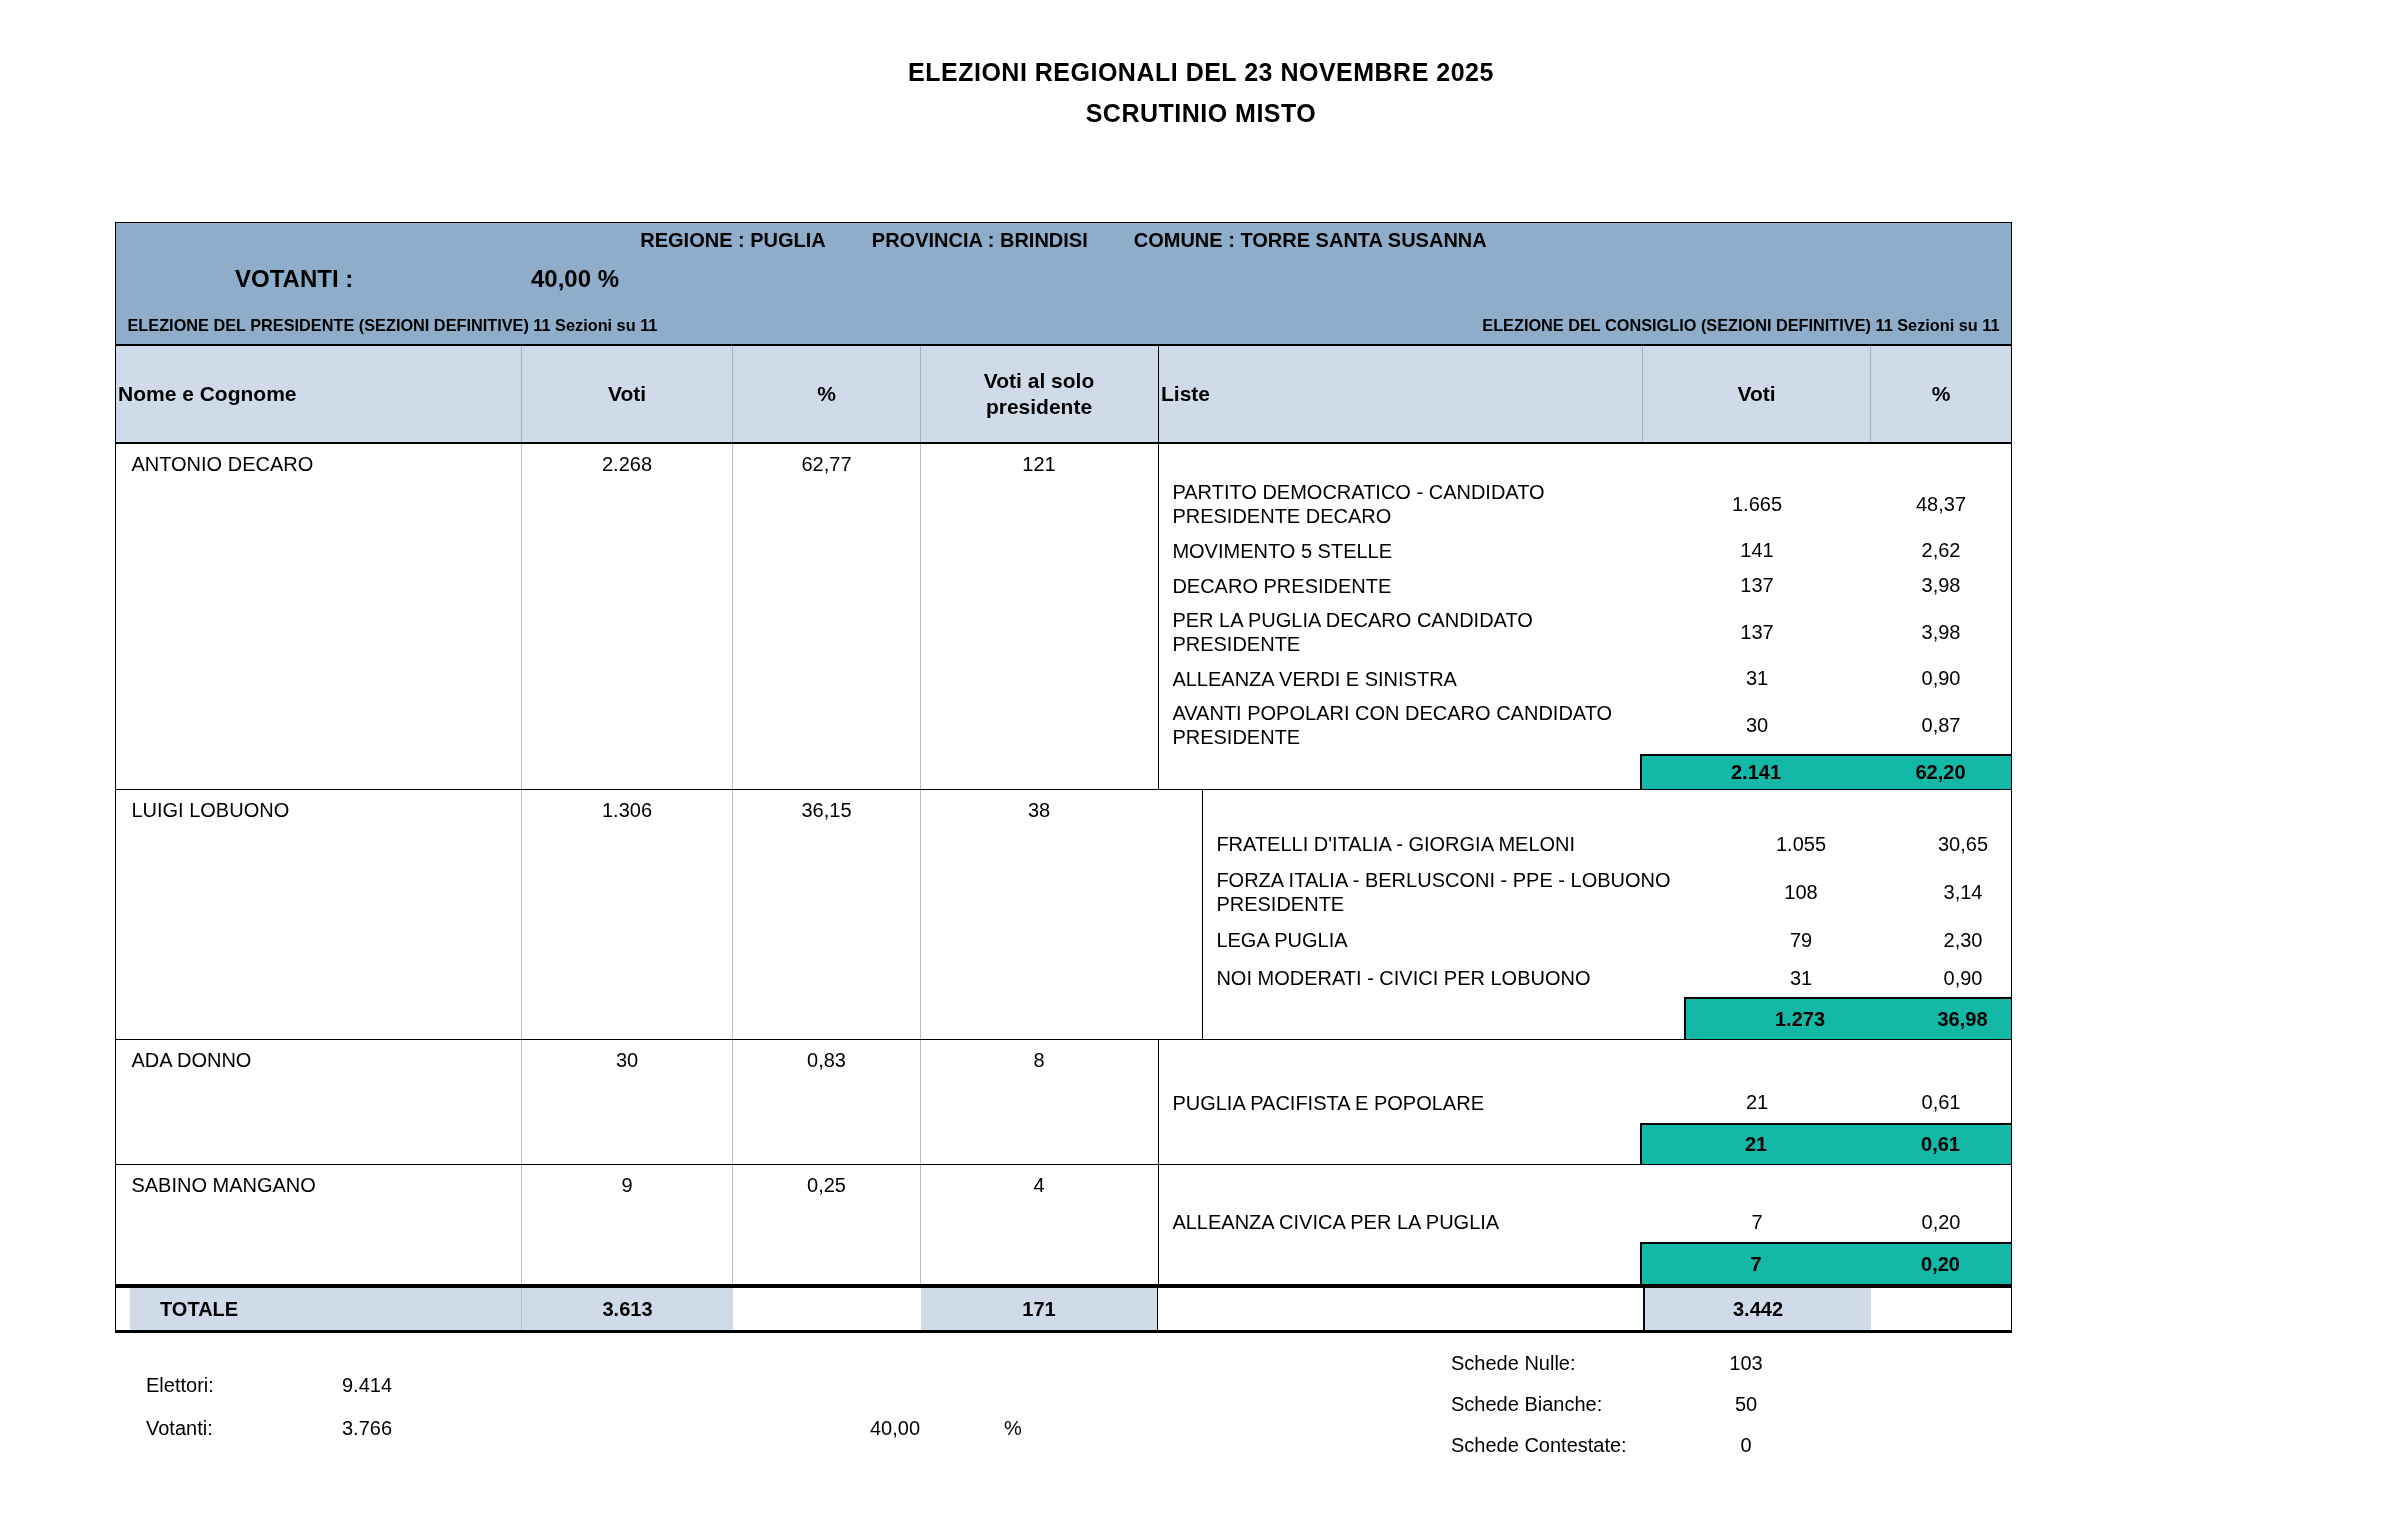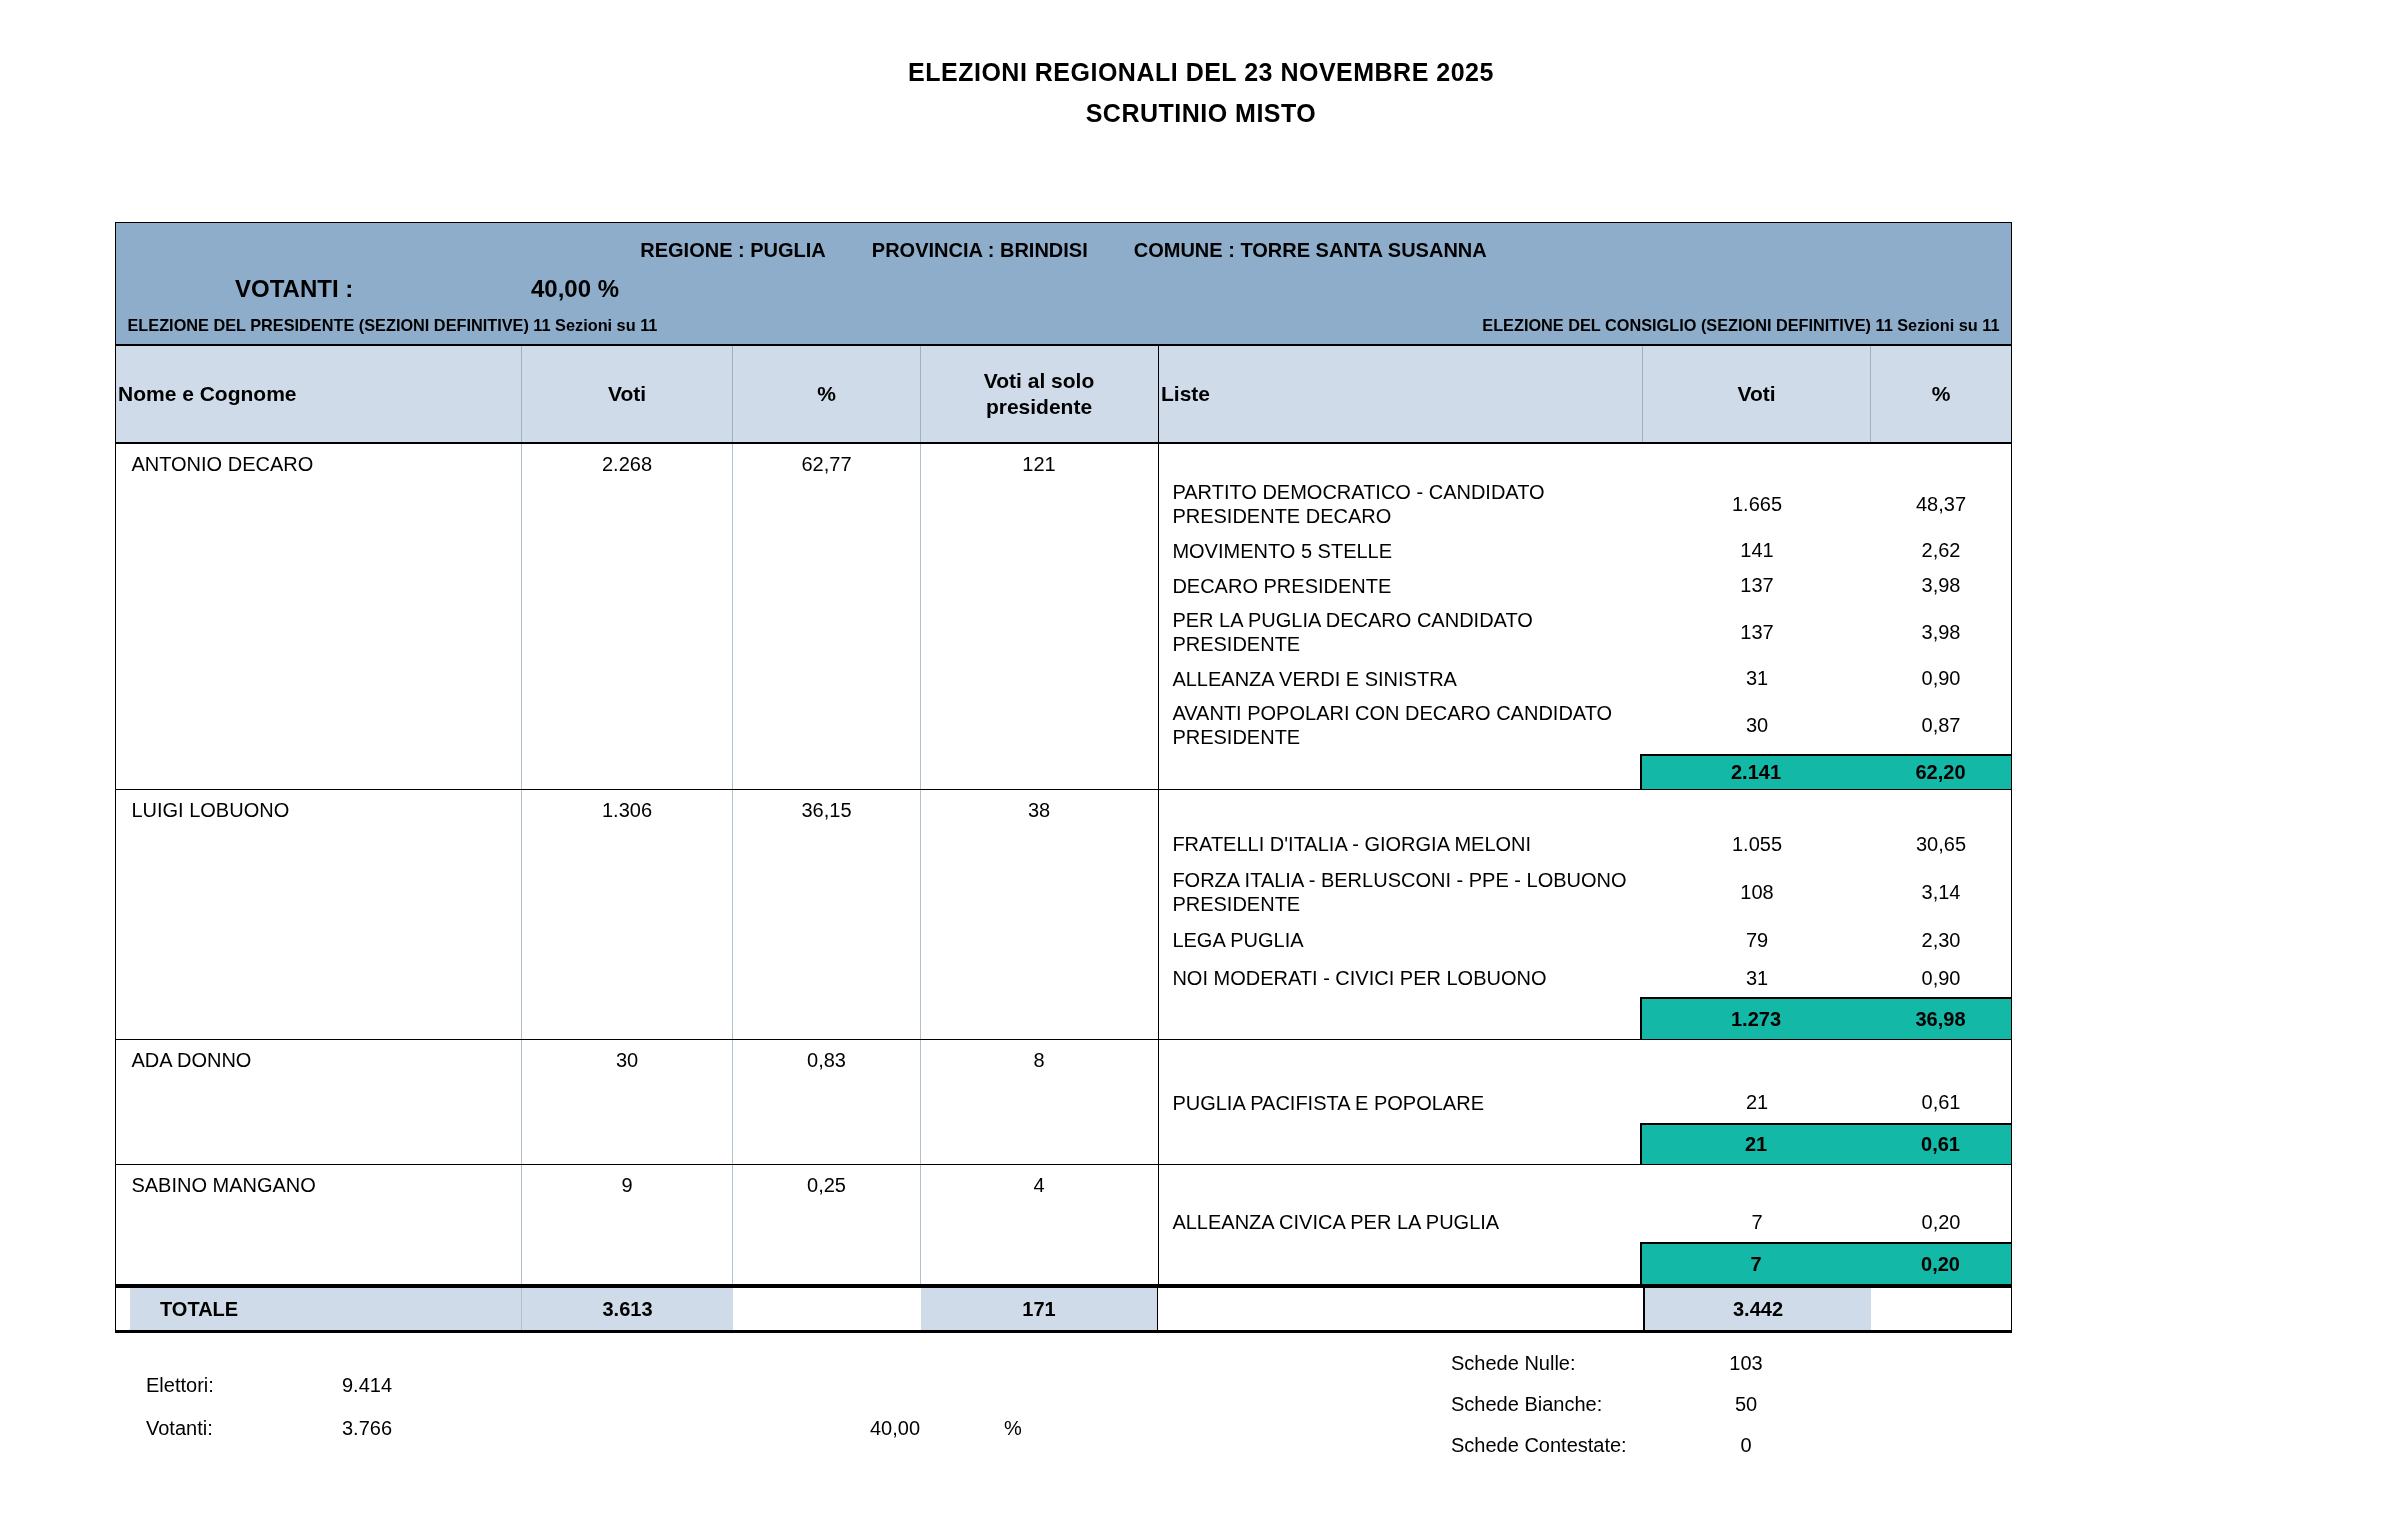--- a/index.html
+++ b/index.html
@@ -10,21 +10,21 @@
     font-weight: bold; font-size: 25px; letter-spacing: 0.5px; }
   .title { top: 58px; }
   .subtitle { top: 99px; }
 
   .report { position: absolute; left: 115px; top: 222px; width: 1897px;
     border: 1.9px solid #000; border-bottom: 3.8px solid #000; background: #fff; }
 
   
   .band { height: 123px; background: #8EADCB; border-bottom: 2.9px solid #000;
     display: flex; flex-direction: column; font-weight: bold; }
-  .band-l1 { margin-top: 16px; display: flex; justify-content: center; gap: 46px; font-size: 20px; }
+  .band-l1 { margin-top: 6px; display: flex; justify-content: center; gap: 46px; font-size: 20px; }
   .band-l2 { margin-top: 12.5px; padding-left: 82px; display: flex; font-size: 24px; margin-left: 37px; }
   .band-l2 .vlabel { width: 296px; }
   .band-l3 { margin-top: auto; margin-bottom: 8.6px; display: flex; justify-content: space-between;
     padding: 0 11.5px; font-size: 16.3px; }
 
   
   .lsec { display: grid; grid-template-columns: 406px 211px 188px 236px; }
   .rgrid { display: grid; grid-template-columns: 484px 228px 1fr; }
 
   
@@ -38,21 +38,21 @@
   .hcell.noline { border-right: none; }
 
   
   .block { display: flex; border-bottom: 1.9px solid #000; }
   .block:last-of-type { border-bottom: none; }
   .block .lsec { width: 1042px; }
   .bcell { padding-top: 9px; border-right: 1px solid #b4bfcc; display: flex;
     justify-content: center; align-items: flex-start; font-size: 20px; }
   .bcell.start { justify-content: flex-start; padding-left: 15.4px; }
   .rsec { flex: 1; border-left: 1.9px solid #000; display: flex; flex-direction: column; }
-  .b0 { height: 346px; } .b1 { height: 250px; } .b2 { height: 125px; } .b3 { height: 120px; }
+  .b0 { height: 346px; } .b1 { height: 250px; gap: 44px; } .b2 { height: 125px; } .b3 { height: 120px; }
   .b0 .lists { padding-top: 31px; } .b1 .lists { padding-top: 35px; }
   .b2 .lists { padding-top: 42px; } .b3 .lists { padding-top: 37px; }
   .lrow { font-size: 20px; align-items: center; }
   .b0 .lrow { height: 35px; } .b0 .lrow.two { height: 58px; }
   .b1 .lrow { height: 38px; } .b1 .lrow.two { height: 58px; }
   .b2 .lrow { height: 41px; } .b3 .lrow { height: 40px; }
   .lname { padding-left: 13.4px; white-space: pre-line; line-height: 24px; }
   .lnum { text-align: center; }
   .sub { margin-top: auto; margin-left: 481px; height: 43px; background: #14b8a6;
     border-top: 2.9px solid #000; border-left: 2.9px solid #000;

